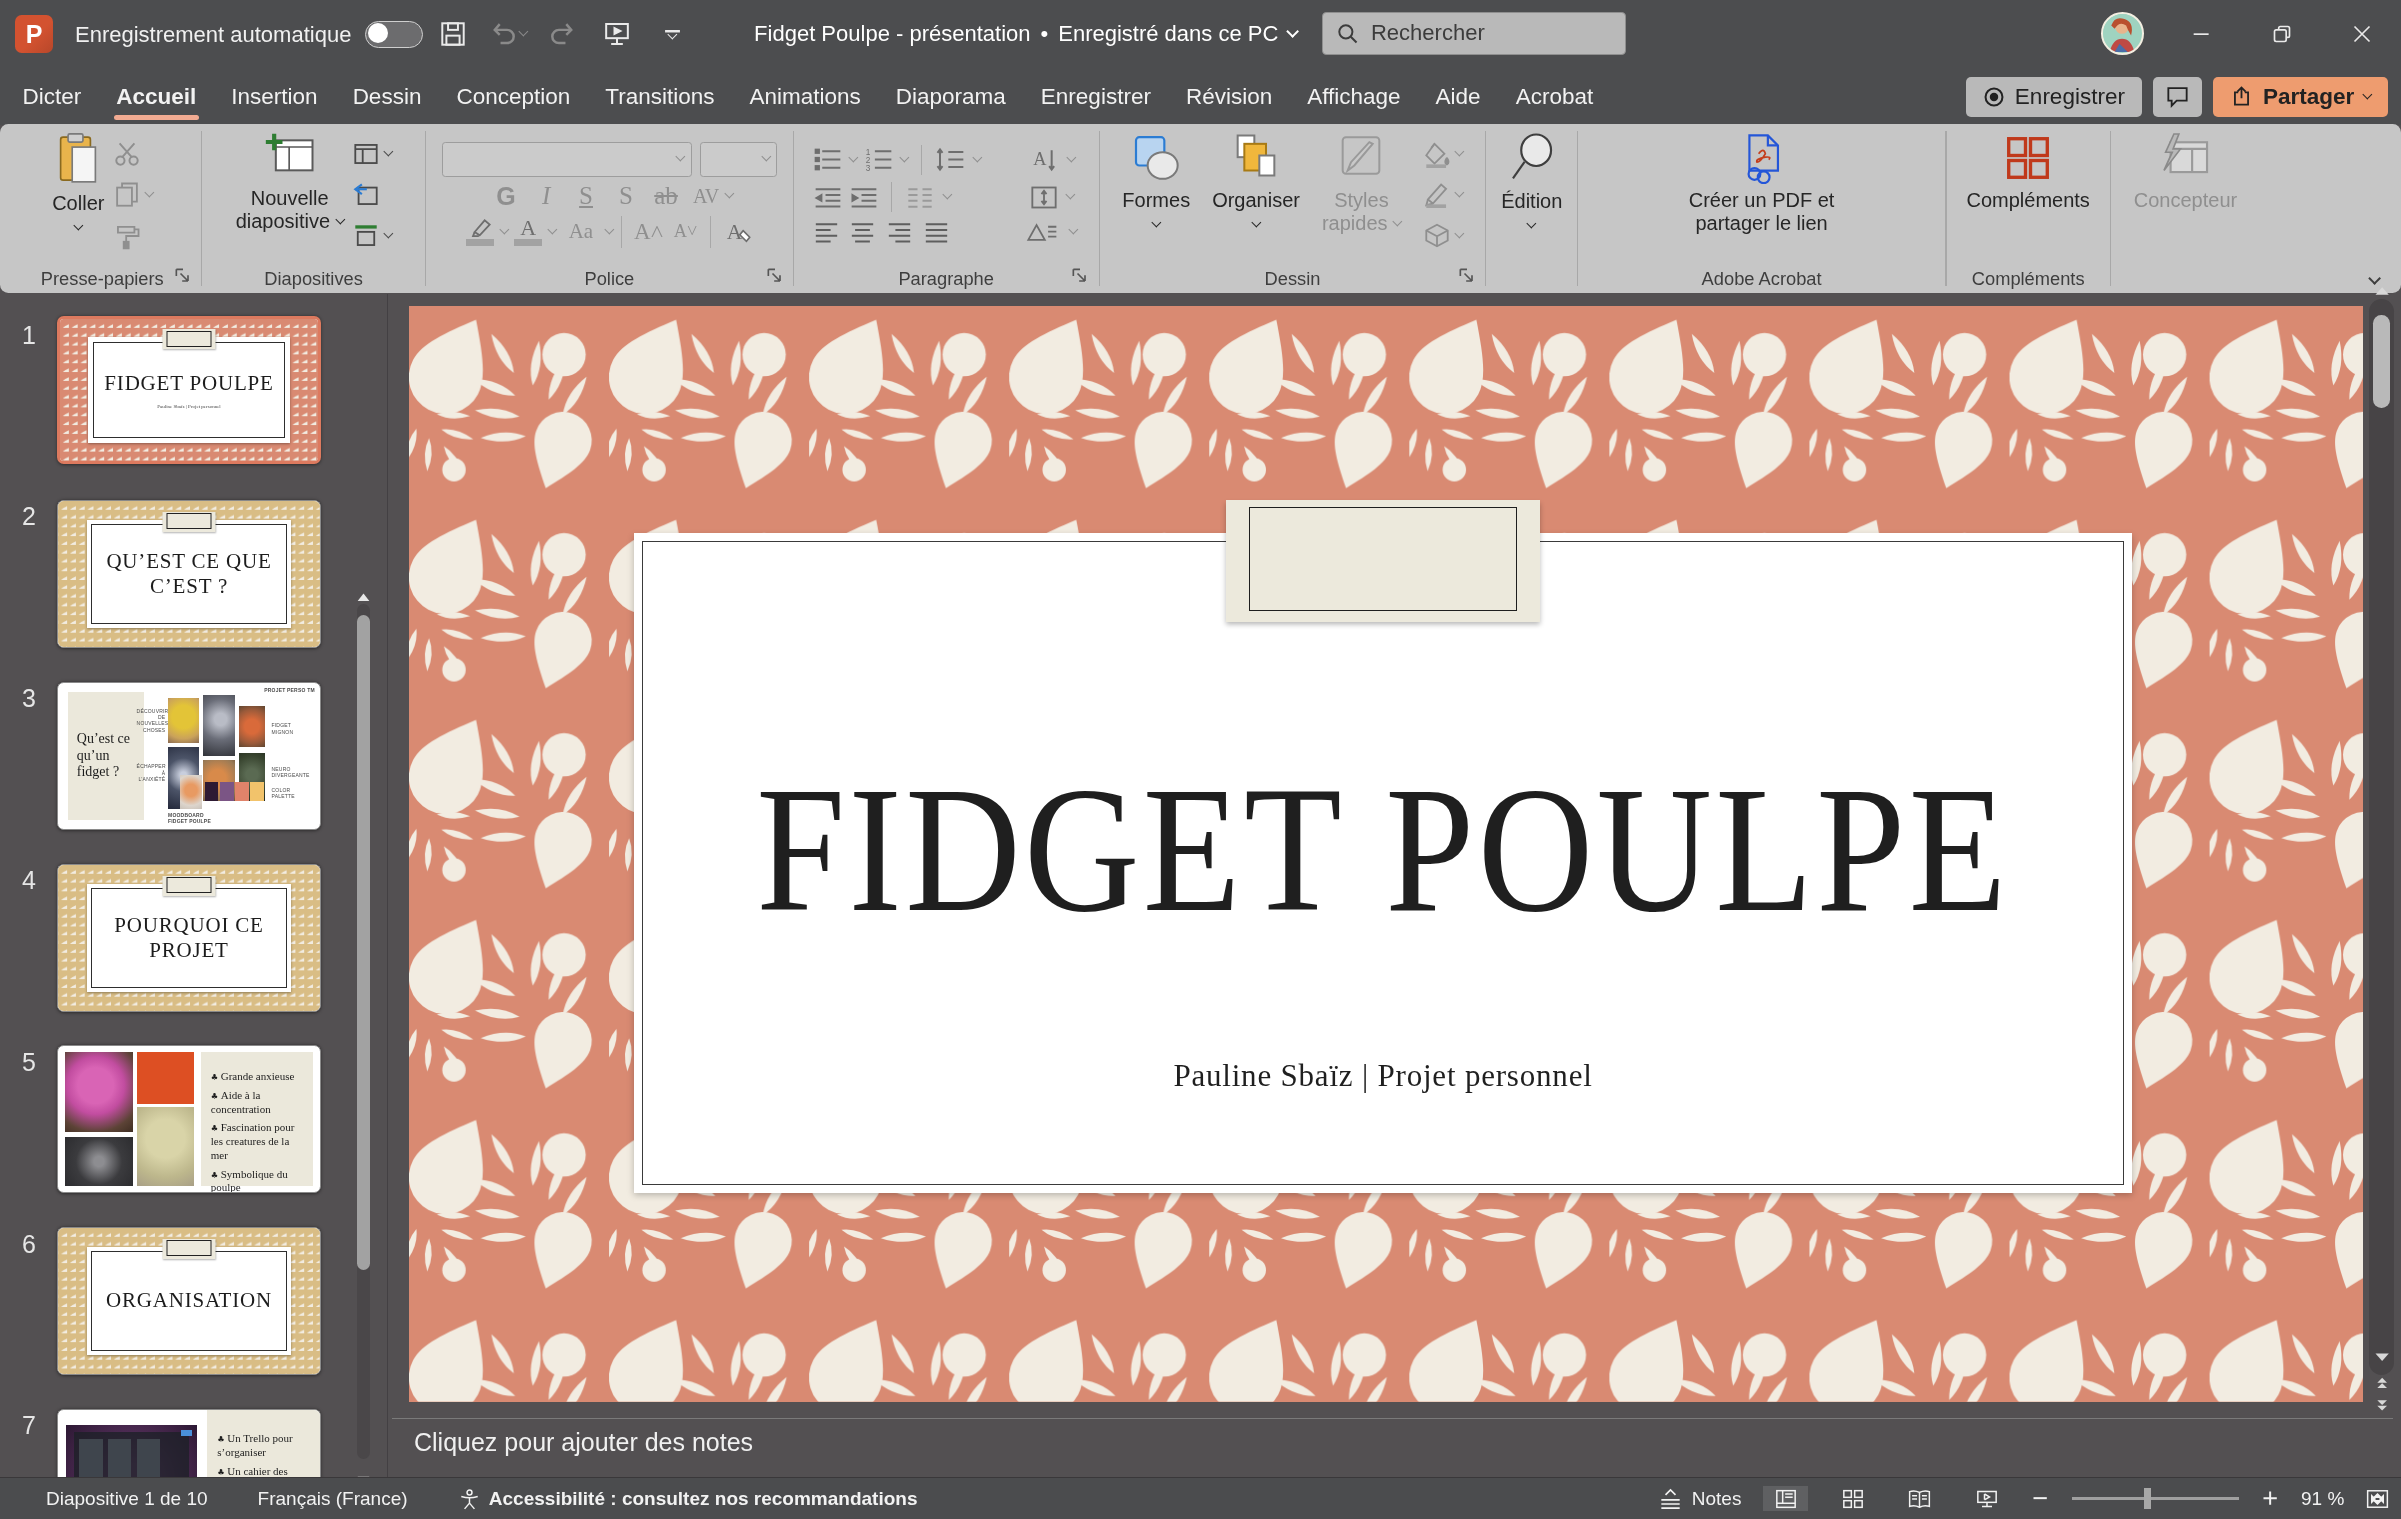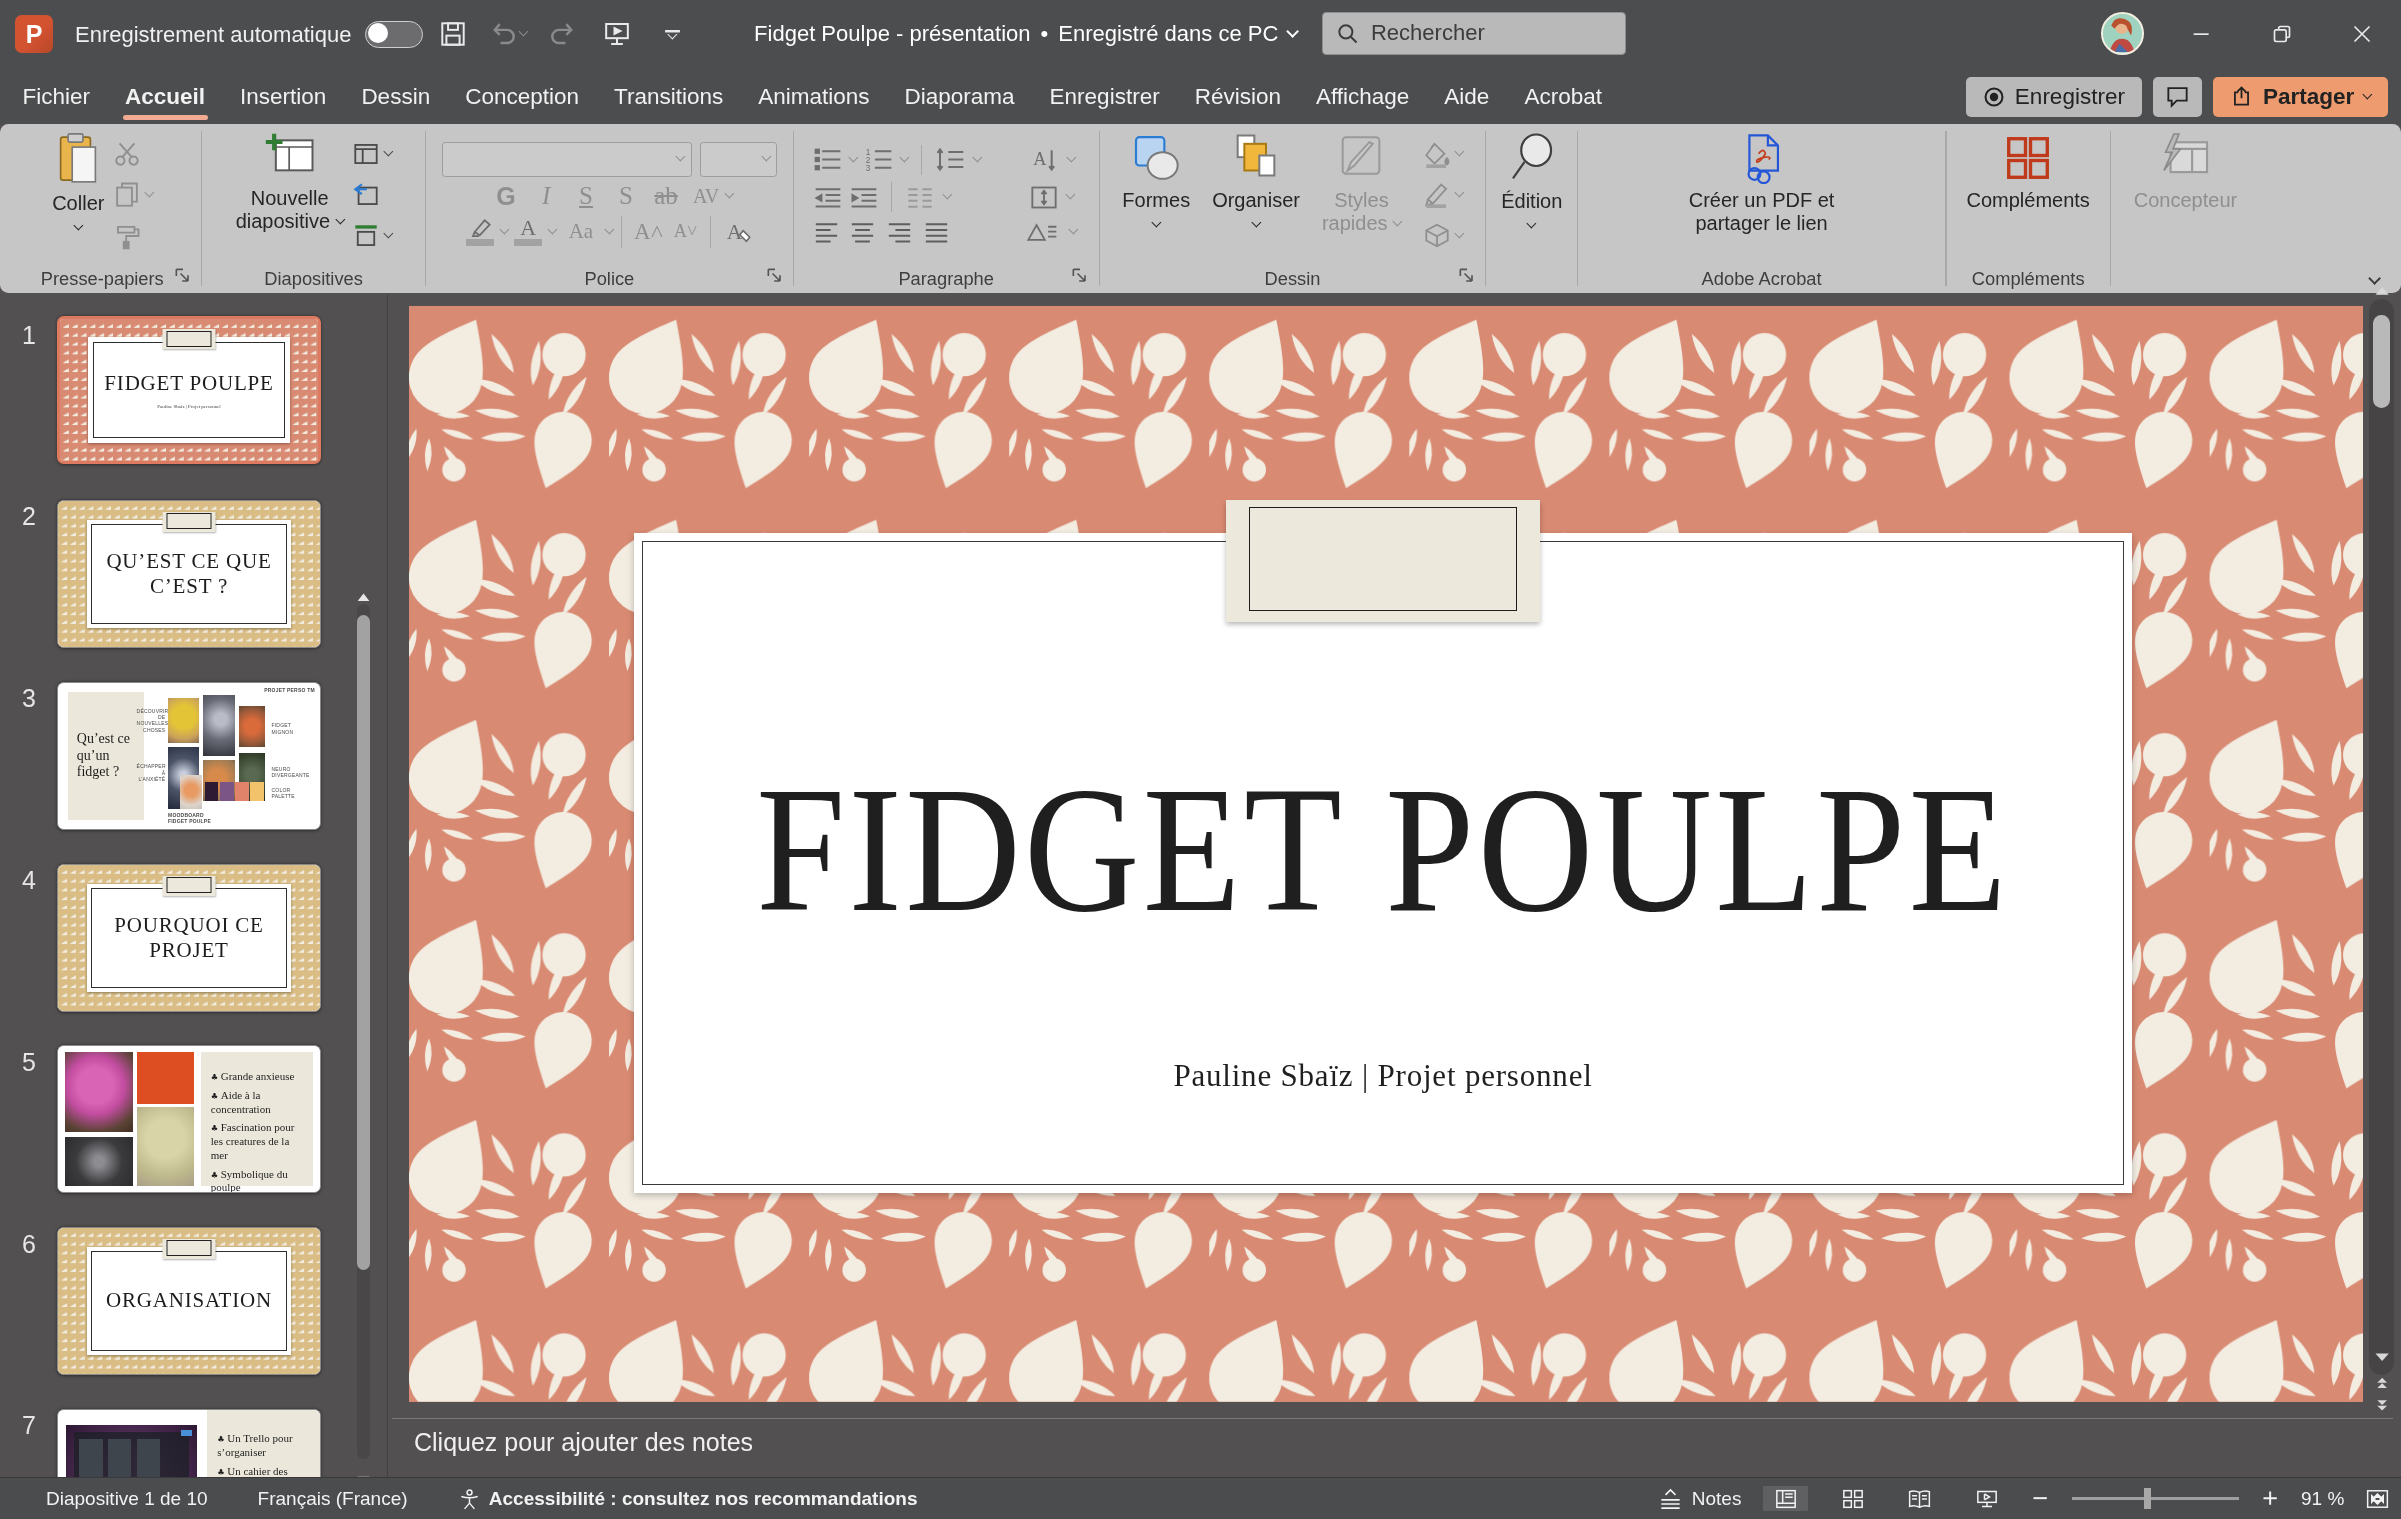--- a/index.html
+++ b/index.html
@@ -203,21 +203,21 @@
   </div>
   <div class="winbtn" style="left:2335px">
     <svg width="20" height="20" viewBox="0 0 24 24" stroke="#eaeaea" stroke-width="2">
         <path d="M3 3 L21 21 M21 3 L3 21"></path>
       </svg>
   </div>
 </div>
 
 <div class="tabrow">
   <div class="tabs">
-    <div class="tab">Fichier</div>
+    <div class="tab">Dicter</div>
     <div class="tab active">Accueil</div>
     <div class="tab">Insertion</div>
     <div class="tab">Dessin</div>
     <div class="tab">Conception</div>
     <div class="tab">Transitions</div>
     <div class="tab">Animations</div>
     <div class="tab">Diaporama</div>
     <div class="tab">Enregistrer</div>
     <div class="tab">Révision</div>
     <div class="tab">Affichage</div>

